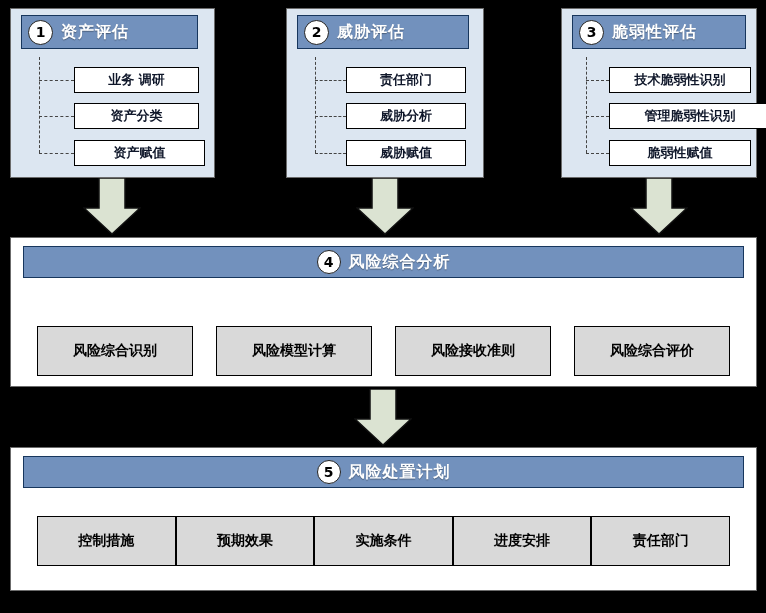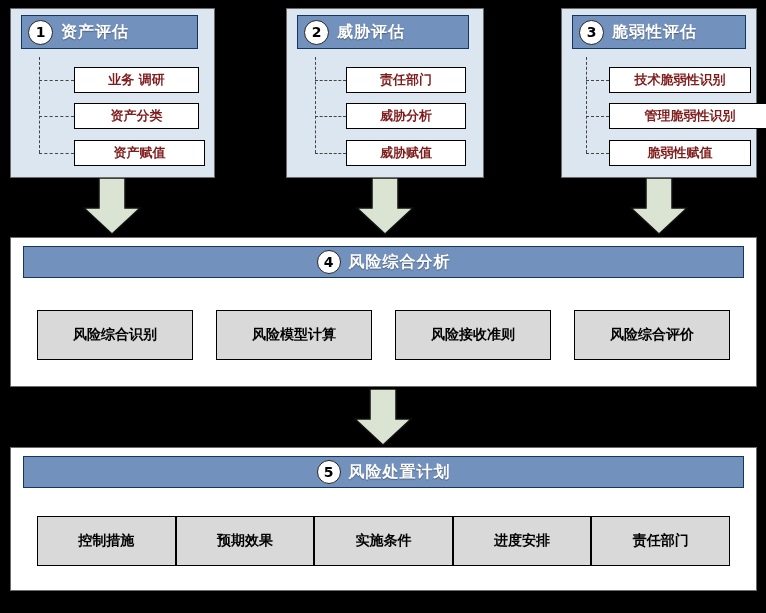--- a/index.html
+++ b/index.html
@@ -28,21 +28,21 @@
     width:25px;height:25px;border-radius:50%;background:#ffffff;
     border:1px solid #222;box-sizing:border-box;flex:0 0 auto;
     display:flex;align-items:center;justify-content:center;
     font-weight:bold;font-size:14px;color:#000;
   }
 
   
   .sub-box{
     position:absolute;height:26px;background:#ffffff;border:1px solid #000;
     box-sizing:border-box;display:flex;align-items:center;justify-content:center;
-    font-weight:bold;font-size:13px;color:#7f1d1d;white-space:nowrap;
+    font-weight:bold;font-size:13px;color:#0f172a;white-space:nowrap;
   }
 
   
   .conn-v{position:absolute;border-left:1px dashed #444;width:0;}
   .conn-h{position:absolute;border-top:1px dashed #444;height:0;}
 
   
   .row{
     position:absolute;left:0;right:0;display:flex;
     justify-content:space-between;padding:0 26px;box-sizing:border-box;
@@ -121,21 +121,21 @@
     <polygon points="16,0 42,0 42,30 57,30 29,56 1,30 16,30" fill="#dbe3d2" stroke="#111" stroke-width="1.5"></polygon>
   </svg>
 
   <div class="panel white" style="left:10px;top:237px;width:747px;height:150px;">
     <div class="hdr center" style="left:12px;top:8px;right:12px;height:32px;">
       <span class="badge" style="width:24px;height:24px;">
           <span>4</span>
         </span>
       <span class="hdr-title">风险综合分析</span>
     </div>
-    <div class="row" style="top:72px;">
+    <div class="row" style="top:88px;">
       <div class="gray-box w4">风险综合识别</div>
       <div class="gray-box w4">风险模型计算</div>
       <div class="gray-box w4">风险接收准则</div>
       <div class="gray-box w4">风险综合评价</div>
     </div>
   </div>
 
   <svg class="arrow" style="left:354px;top:389px;" viewBox="0 0 58 57">
     <polygon points="16,0 42,0 42,30 57,30 29,56 1,30 16,30" fill="#dbe3d2" stroke="#111" stroke-width="1.5"></polygon>
   </svg>

